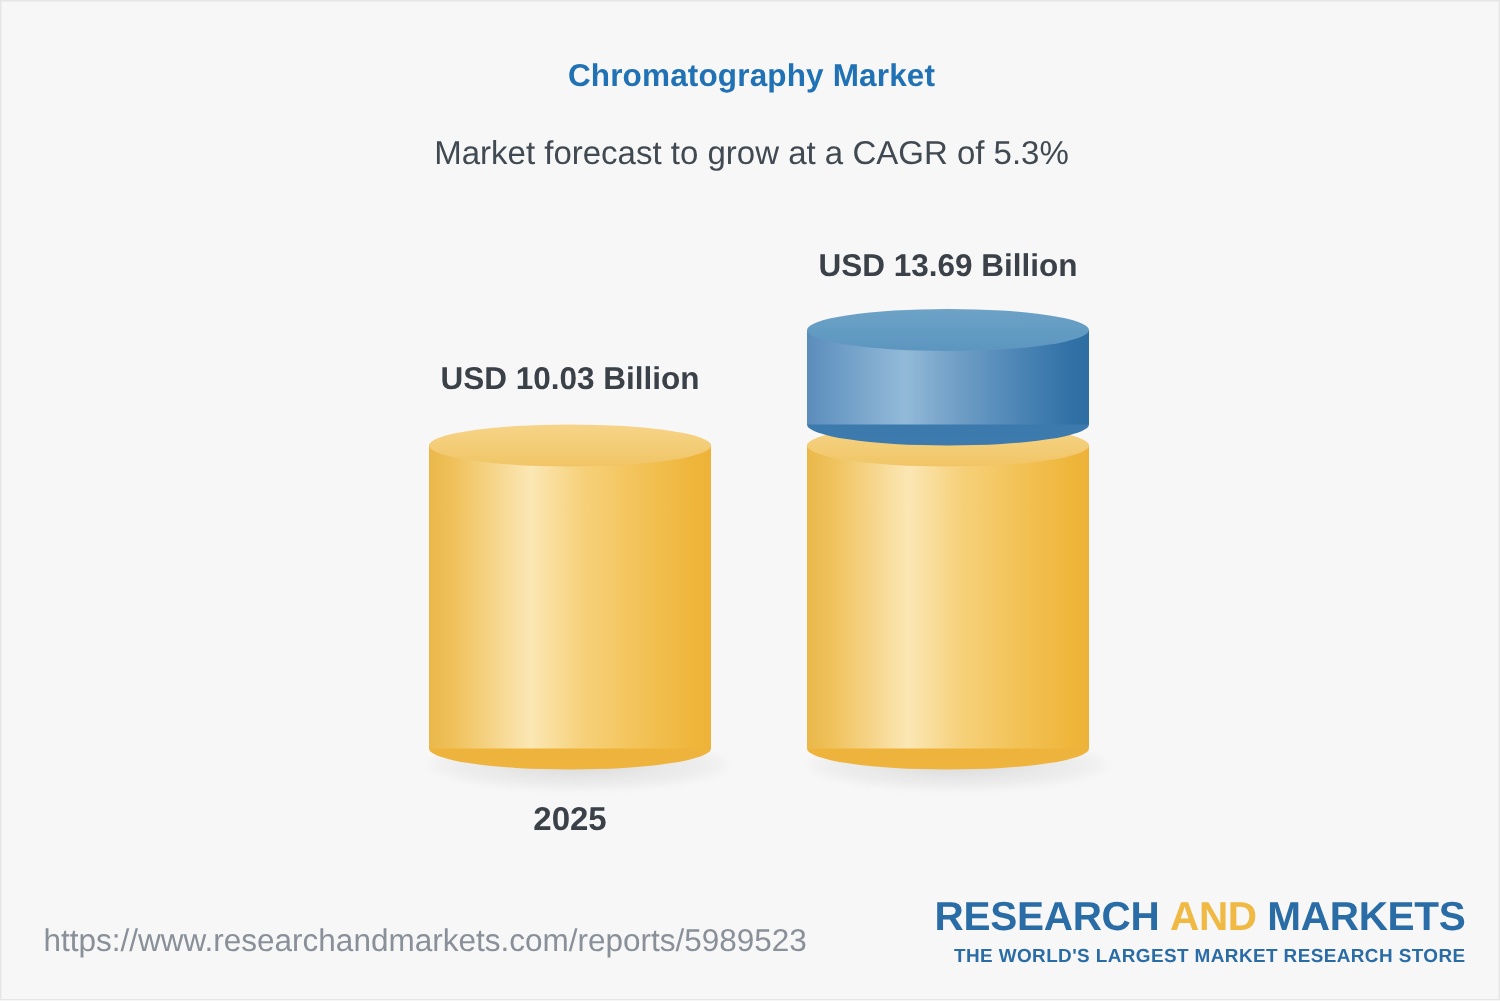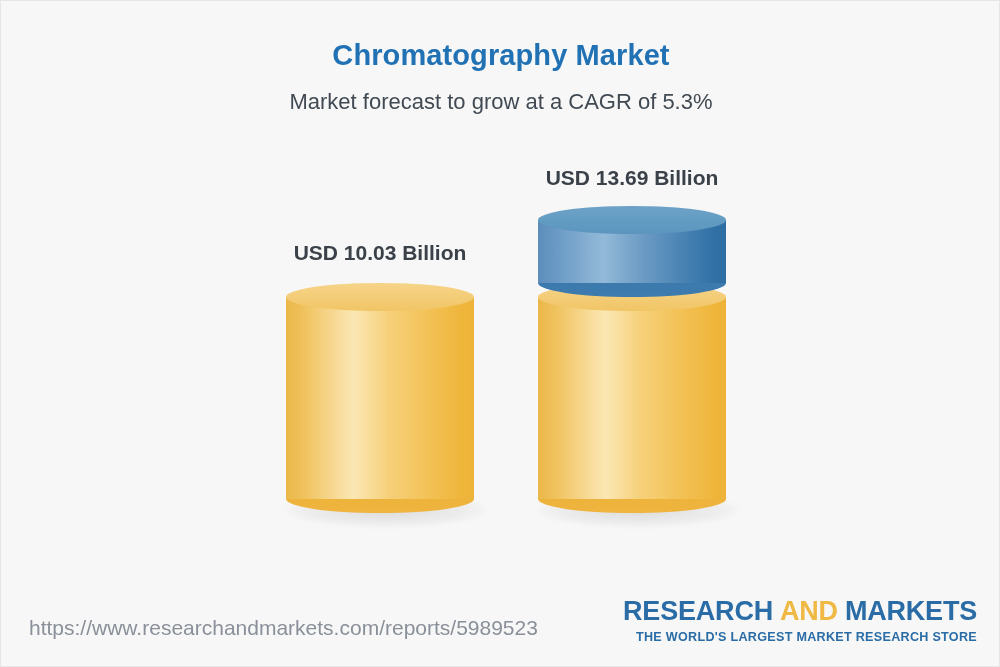--- a/index.html
+++ b/index.html
@@ -14,21 +14,21 @@
     width: 1000px; height: 667px;
     background: #f7f7f7;
     border: 1px solid #e6e6e6;
     overflow: hidden;
   }
 
   
   #chart-title {
     position: absolute; left: 0; top: 38px; width: 1000px;
     text-align: center;
-    font-size: 29px; font-weight: bold;
+    font-size: 21px; font-weight: bold;
     color: #2172b5;
     letter-spacing: 0.1px;
   }
   #chart-subtitle {
     position: absolute; left: 0; top: 88px; width: 1000px;
     text-align: center;
     font-size: 22px; font-weight: normal;
     color: #414a52;
   }
 
@@ -154,20 +154,21 @@
 
       <div class="cyl-seg" style="left:66px; top:142px; width:188px; height:230px;">
 
         <div class="cap yellow-cap-bottom" style="top:202px; height:28px;"></div>
 
         <div class="cyl-body yellow-body" style="top:14px; height:202px;"></div>
 
         <div class="cap yellow-cap-top" style="top:0; height:28px;"></div>
       </div>
 
+      <div class="cat-label" style="left:0; top:392px;">2025</div>
     </div>
 
     <div class="bar-group" style="left:471px; top:0; width:320px; height:440px;">
 
       <div class="value-label" style="left:0; top:25px;text-align:center;">USD 13.69 Billion</div>
 
       <div class="cyl-shadow" style="left:66px; top:352px; width:200px; height:34px;"></div>
 
       <div class="cyl-seg" style="left:66px; top:142px; width:188px; height:230px;">
         <div class="cap yellow-cap-bottom" style="top:202px; height:28px;"></div>

